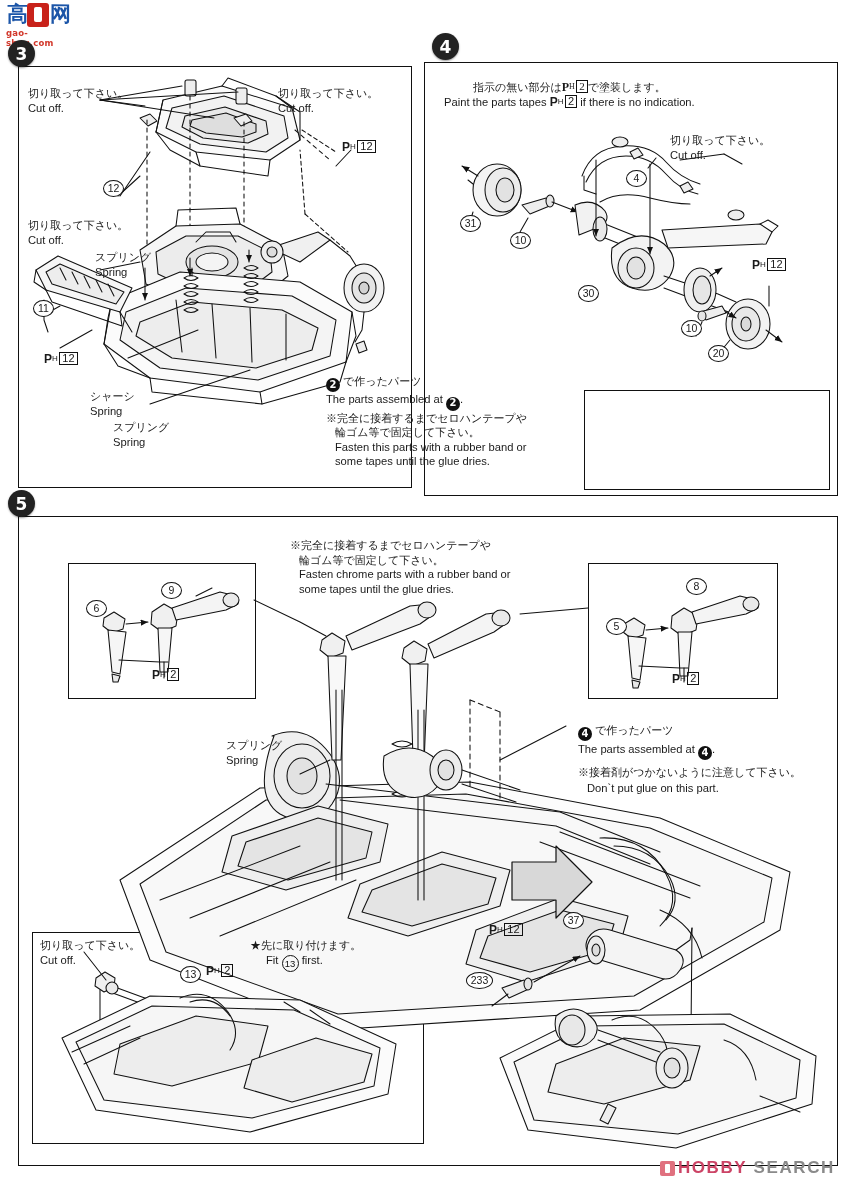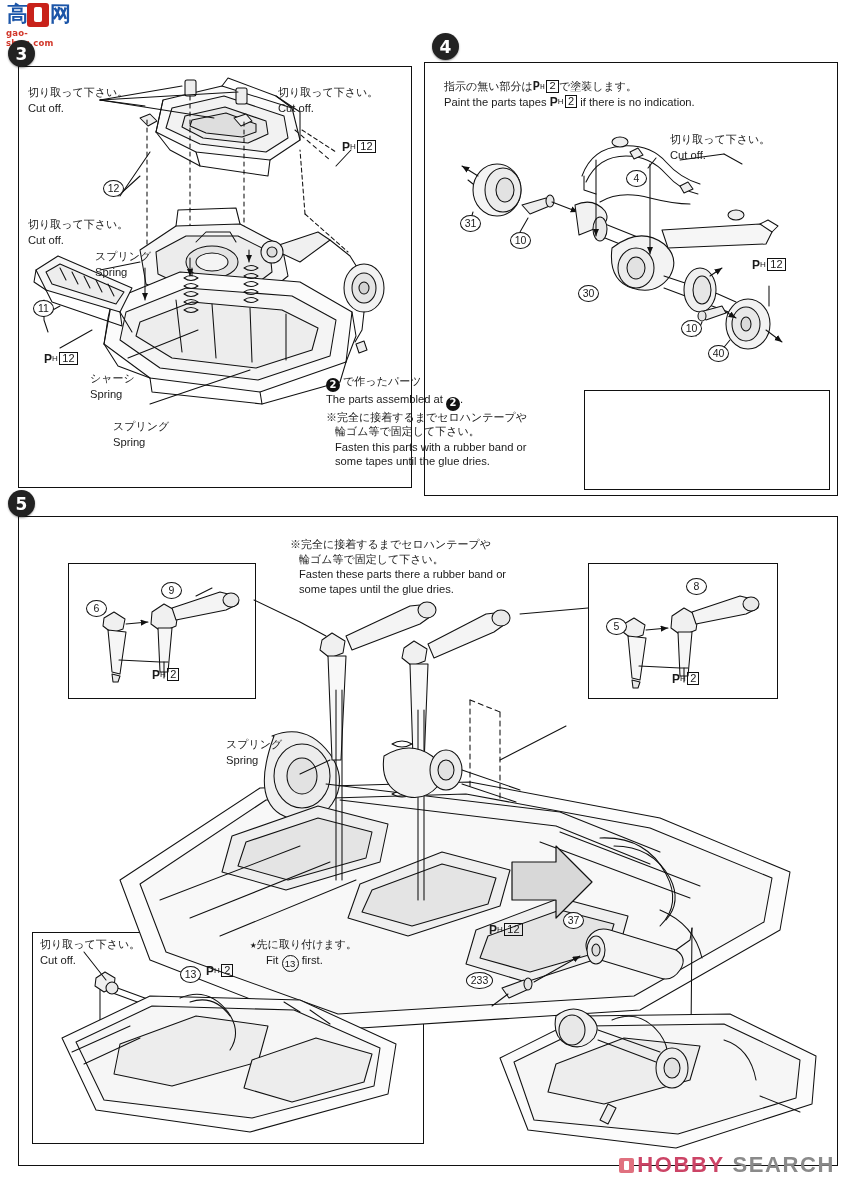--- a/index.html
+++ b/index.html
@@ -29,21 +29,21 @@
     display:flex;align-items:center;justify-content:center;
     font-family:"DejaVu Sans",sans-serif;z-index:5;
     box-shadow:0 1px 2px rgba(0,0,0,.4);
   }
 
   
   .panel{position:absolute;border:1.6px solid #111;background:#fff;}
   .subpanel{position:absolute;border:1.2px solid #111;background:#fff;}
   .blk{position:absolute;font-size:11.2px;line-height:14.5px;}
   .blk div{white-space:nowrap;}
-  .jpline{font-family:Liberation Mono, monospace;font-size:11px;}
+  .jpline{font-family:Liberation Serif, serif;font-size:11px;}
 
   
   .pn{position:absolute;border:1.3px solid #111;border-radius:50%;
       background:#fff;display:flex;align-items:center;justify-content:center;
       font-size:10.5px;line-height:1;width:19px;height:15px;
       font-family:"Liberation Sans",sans-serif;}
   .pn.w{width:25px;}
   
   .ref{display:inline-flex;align-items:center;justify-content:center;
       width:14px;height:14px;border-radius:50%;background:#111;color:#fff;
@@ -63,21 +63,21 @@
   .phin{display:inline-flex;align-items:flex-end;}
   .phin .p{font-weight:bold;font-size:12px;line-height:12px;}
   .phin .h{font-size:8px;line-height:12px;}
   .phin .bx{border:1.1px solid #111;padding:0 2px;margin-left:1.5px;font-size:11px;line-height:11px;}
 
   
   .art{position:absolute;inset:0;pointer-events:none;}
 
   
   .wm{position:absolute;right:14px;bottom:22px;display:flex;align-items:center;
-      font-size:22px;letter-spacing:1.6px;color:#8a8a8a;font-weight:bold;
+      font-size:17px;letter-spacing:1.6px;color:#8a8a8a;font-weight:bold;
       font-family:"Liberation Sans",sans-serif;}
   .wm .mark{display:inline-block;width:15px;height:15px;background:#e0717f;
       margin-right:3px;border-radius:2px;position:relative;}
   .wm .mark:after{content:"";position:absolute;left:5px;top:3px;width:5px;height:9px;background:#fff;border-radius:1px;}
   .wm .hb{color:#cc4466;}
 </style>
 </head>
 <body>
 
 <div class="sheet">
@@ -420,21 +420,21 @@
     <div>Cut off.</div>
   </div>
   <div class="blk" style="left:28px;top:218px;">
     <div class="jpline">切り取って下さい。</div>
     <div>Cut off.</div>
   </div>
   <div class="blk" style="left:95px;top:250px;">
     <div class="jpline">スプリング</div>
     <div>Spring</div>
   </div>
-  <div class="blk" style="left:90px;top:372px;">
+  <div class="blk" style="left:90px;top:389px;">
     <div class="jpline">シャーシ</div>
     <div>Spring</div>
   </div>
   <div class="blk" style="left:113px;top:420px;">
     <div class="jpline">スプリング</div>
     <div>Spring</div>
   </div>
 
   <div class="blk" style="left:314px;top:374px;margin-left:12px;">
     <div><span class="ref">2</span>
@@ -454,21 +454,21 @@
     <span class="p">P</span>
       <span class="h">H</span>
       <span class="bx">12</span>
   </div>
   <div class="ph" style="left:44px;top:352px;">
     <span class="p">P</span>
       <span class="h">H</span>
       <span class="bx">12</span>
   </div>
 
-  <div class="blk" style="left:444px;top:80px;">
+  <div class="blk" style="left:444px;top:80px;text-align:center;">
     <div class="jpline"><span>指示の無い部分は</span><span class="phin">
           <span class="p">P</span>
           <span class="h">H</span>
           <span class="bx">2</span>
         </span><span>で塗装します。</span></div>
     <div><span>Paint the parts tapes</span> <span class="phin">
           <span class="p">P</span>
           <span class="h">H</span>
           <span class="bx">2</span>
         </span> <span>if there is no indication.</span></div>
@@ -479,32 +479,32 @@
     <div>Cut off.</div>
   </div>
 
   <div class="subpanel" style="left:584px;top:390px;width:244px;height:98px;"></div>
 
   <div class="pn" style="left:460px;top:215px;">31</div>
   <div class="pn" style="left:510px;top:232px;">10</div>
   <div class="pn" style="left:626px;top:170px;">4</div>
   <div class="pn" style="left:578px;top:285px;">30</div>
   <div class="pn" style="left:681px;top:320px;">10</div>
-  <div class="pn" style="left:708px;top:345px;">40</div>
+  <div class="pn" style="left:708px;top:345px;">20</div>
 
   <div class="ph" style="left:752px;top:258px;">
     <span class="p">P</span>
       <span class="h">H</span>
       <span class="bx">12</span>
   </div>
 
   <div class="blk" style="left:290px;top:538px;">
     <div class="jpline">※完全に接着するまでセロハンテープや</div>
     <div class="jpline" style="padding-left:9px">輪ゴム等で固定して下さい。</div>
-    <div style="padding-left:9px">Fasten these parts there a rubber band or</div>
+    <div style="padding-left:9px">Fasten chrome parts with a rubber band or</div>
     <div style="padding-left:9px">some tapes until the glue dries.</div>
   </div>
 
   <div class="pn" style="left:86px;top:600px;">6</div>
   <div class="pn" style="left:161px;top:582px;">9</div>
   <div class="ph" style="left:152px;top:668px;">
     <span class="p">P</span>
       <span class="h">H</span>
       <span class="bx">2</span>
   </div>
@@ -515,20 +515,28 @@
     <span class="p">P</span>
       <span class="h">H</span>
       <span class="bx">2</span>
   </div>
 
   <div class="blk" style="left:226px;top:738px;">
     <div class="jpline">スプリング</div>
     <div>Spring</div>
   </div>
 
+  <div class="blk" style="left:578px;top:722px;line-height:16px;">
+    <div><span class="ref">4</span>
+      <span class="jpline">で作ったパーツ</span></div>
+    <div><span>The parts assembled at</span>
+      <span class="ref">4</span><span>.</span></div>
+    <div class="jpline" style="margin-top:4px">※接着剤がつかないように注意して下さい。</div>
+    <div style="padding-left:9px">Don`t put glue on this part.</div>
+  </div>
 
   <div class="blk" style="left:40px;top:938px;">
     <div class="jpline">切り取って下さい。</div>
     <div>Cut off.</div>
   </div>
   <div class="blk" style="left:242px;top:938px;margin-left:8px;">
     <div class="jpline">★先に取り付けます。</div>
     <div style="padding-left:16px"><span>Fit</span>
       <span class="refo">13</span>
       <span>first.</span></div>

